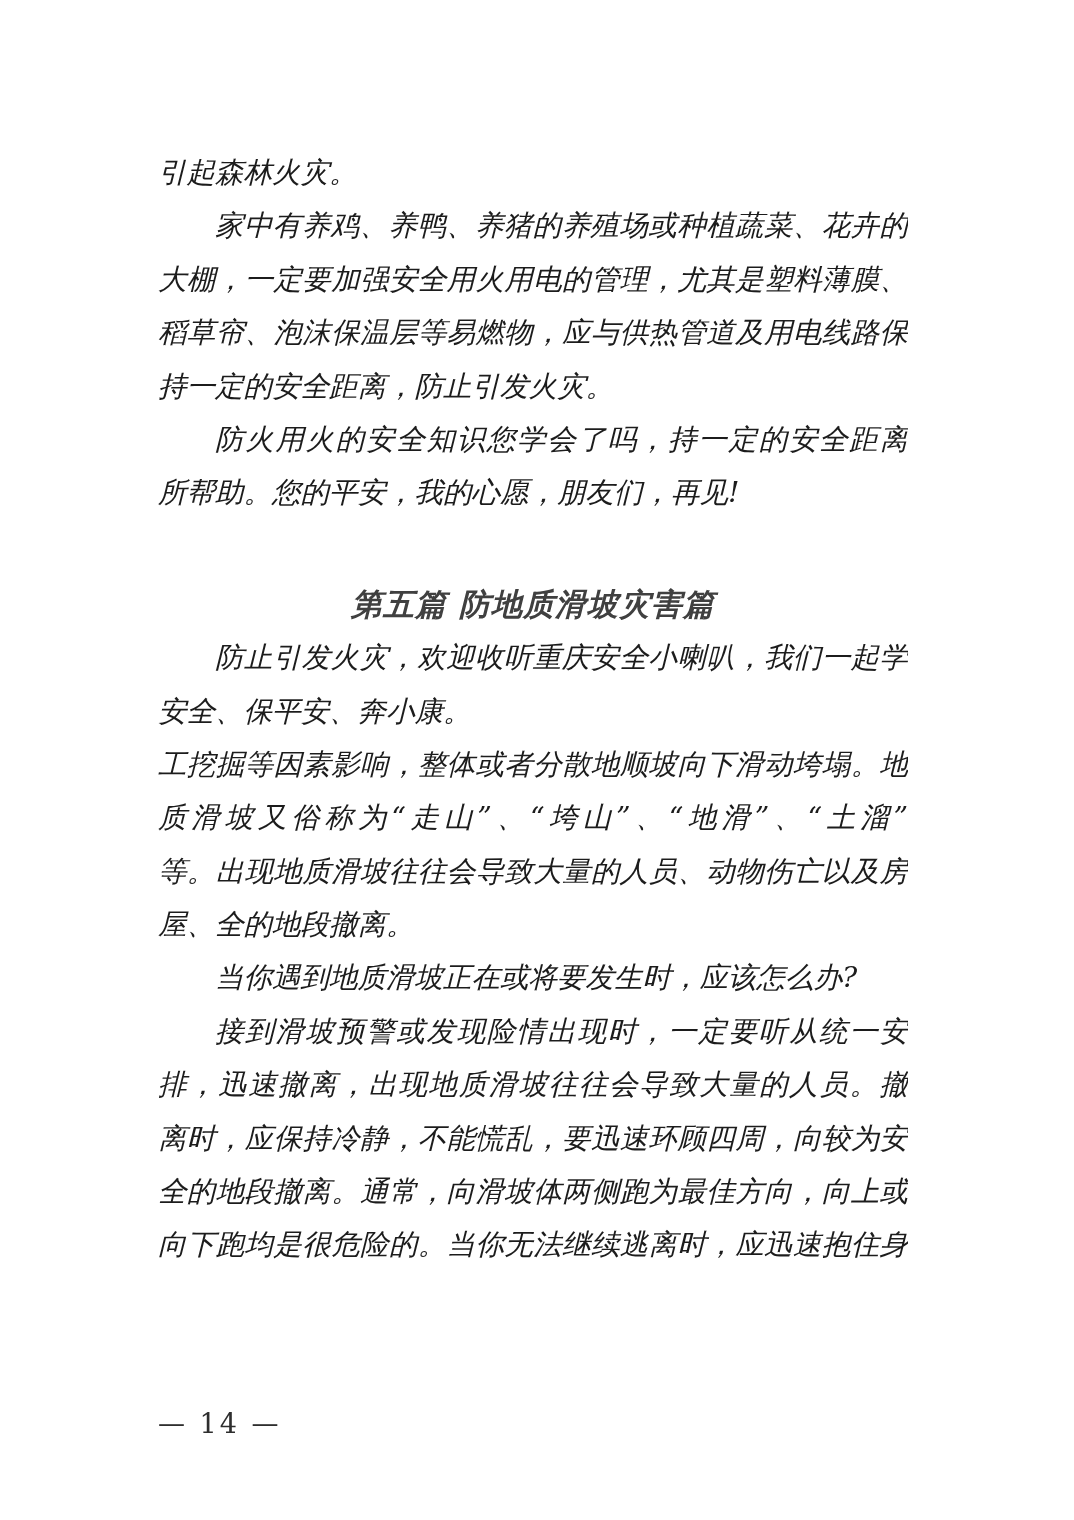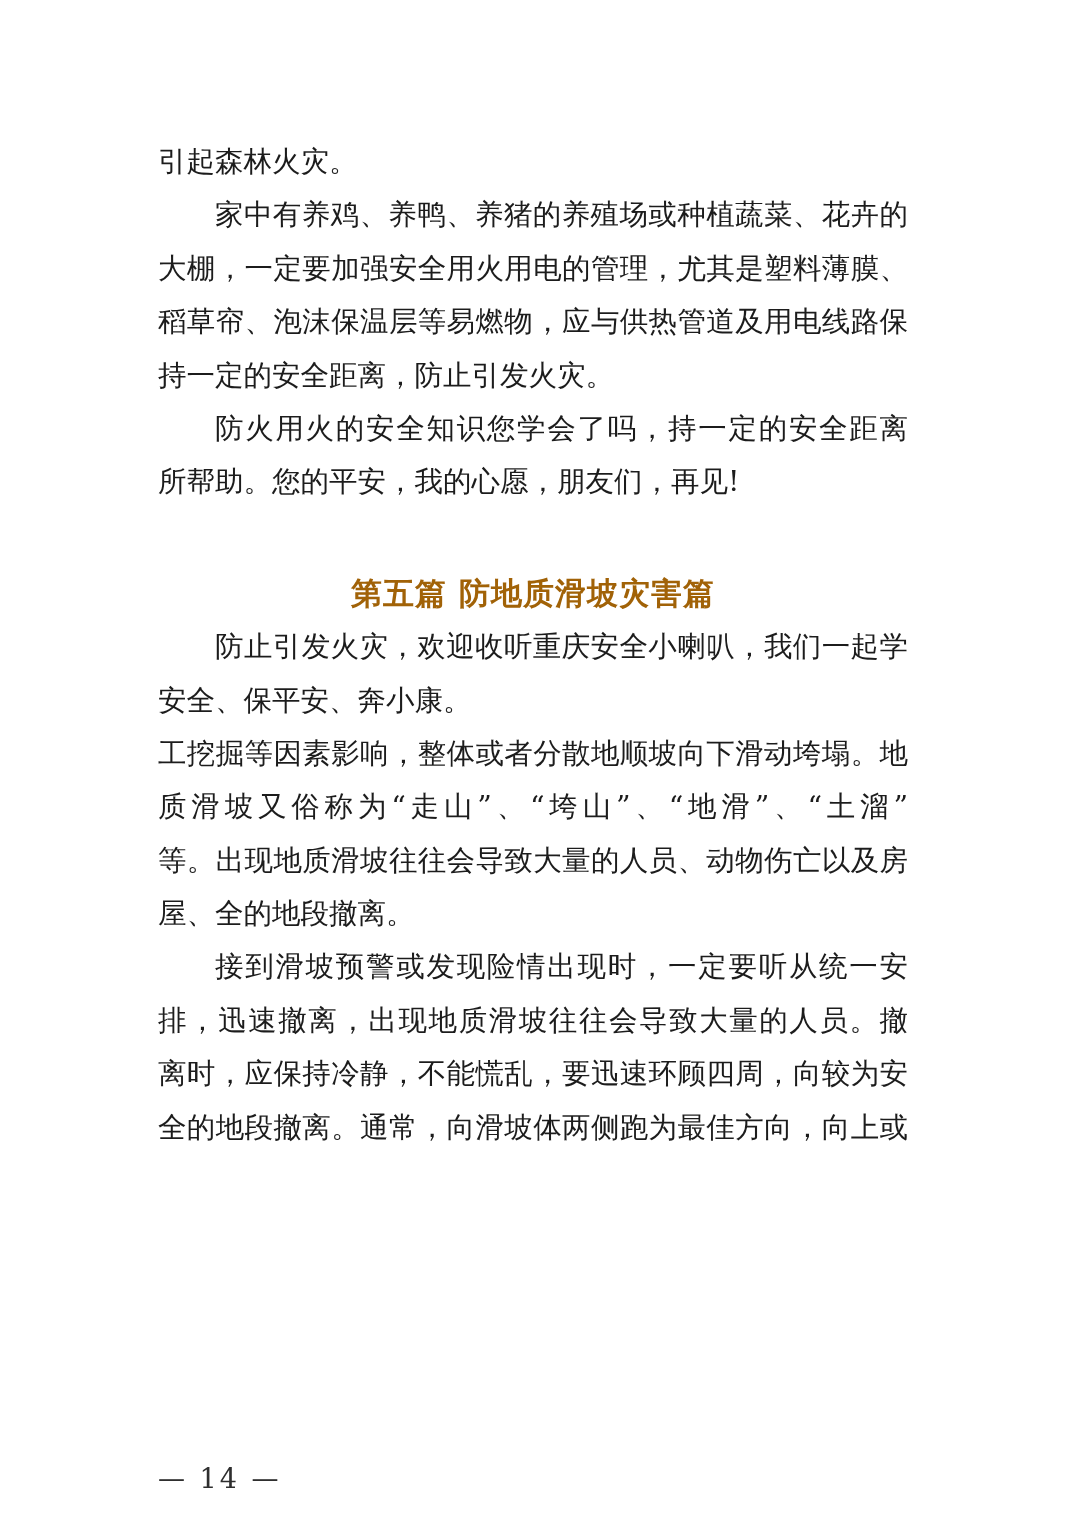--- a/index.html
+++ b/index.html
@@ -13,22 +13,23 @@
     height: 1520px;
     margin: 0 auto;
     background: #ffffff;
     overflow: hidden;
     font-family: "DejaVu Serif", serif;
     color: #1c1c1c;
   }
   .content {
     position: absolute;
     left: 158px;
-    top: 135px;
+    top: 146px;
     width: 750px;
+    font-style: italic;
   }
   .paragraph { margin: 0; }
   .line {
     height: 53.4px;
     line-height: 53.4px;
     font-size: 28.5px;
     text-align: justify;
     text-align-last: justify;
     text-justify: inter-character;
     overflow: hidden;
@@ -41,29 +42,29 @@
   .line.indent {
     text-indent: 2em;
   }
   .heading {
     height: 53.4px;
     line-height: 53.4px;
     margin-top: 58px;
     font-family: "DejaVu Sans", sans-serif;
     font-weight: bold;
     font-size: 31px;
-    color: #a16207;
+    color: #404040;
     text-align: center;
     text-align-last: center;
     letter-spacing: 1px;
   }
   .footer {
     position: absolute;
     left: 158px;
-    top: 1457px;
+    top: 1402px;
     height: 44px;
     line-height: 44px;
     font-size: 27px;
     color: #2e2e2e;
     letter-spacing: 3px;
   }
 </style>
 </head>
 <body>
 
@@ -87,20 +88,24 @@
         <div class="line indent">防止引发火灾，欢迎收听重庆安全小喇叭，我们一起学</div>
         <div class="line end">安全、保平安、奔小康。</div>
       </div>
       <div class="paragraph">
         <div class="line">工挖掘等因素影响，整体或者分散地顺坡向下滑动垮塌。地</div>
         <div class="line">质滑坡又俗称为“走山”、“垮山”、“地滑”、“土溜”</div>
         <div class="line">等。出现地质滑坡往往会导致大量的人员、动物伤亡以及房</div>
         <div class="line end">屋、全的地段撤离。</div>
       </div>
       <div class="paragraph">
+        <div class="line end indent">当你遇到地质滑坡正在或将要发生时，应该怎么办?</div>
+      </div>
+      <div class="paragraph">
         <div class="line indent">接到滑坡预警或发现险情出现时，一定要听从统一安</div>
         <div class="line">排，迅速撤离，出现地质滑坡往往会导致大量的人员。撤</div>
         <div class="line">离时，应保持冷静，不能慌乱，要迅速环顾四周，向较为安</div>
         <div class="line">全的地段撤离。通常，向滑坡体两侧跑为最佳方向，向上或</div>
+        <div class="line">向下跑均是很危险的。当你无法继续逃离时，应迅速抱住身</div>
       </div>
     </div>
   <div class="footer">— 14 —</div>
 </div>
 
 </body></html>

